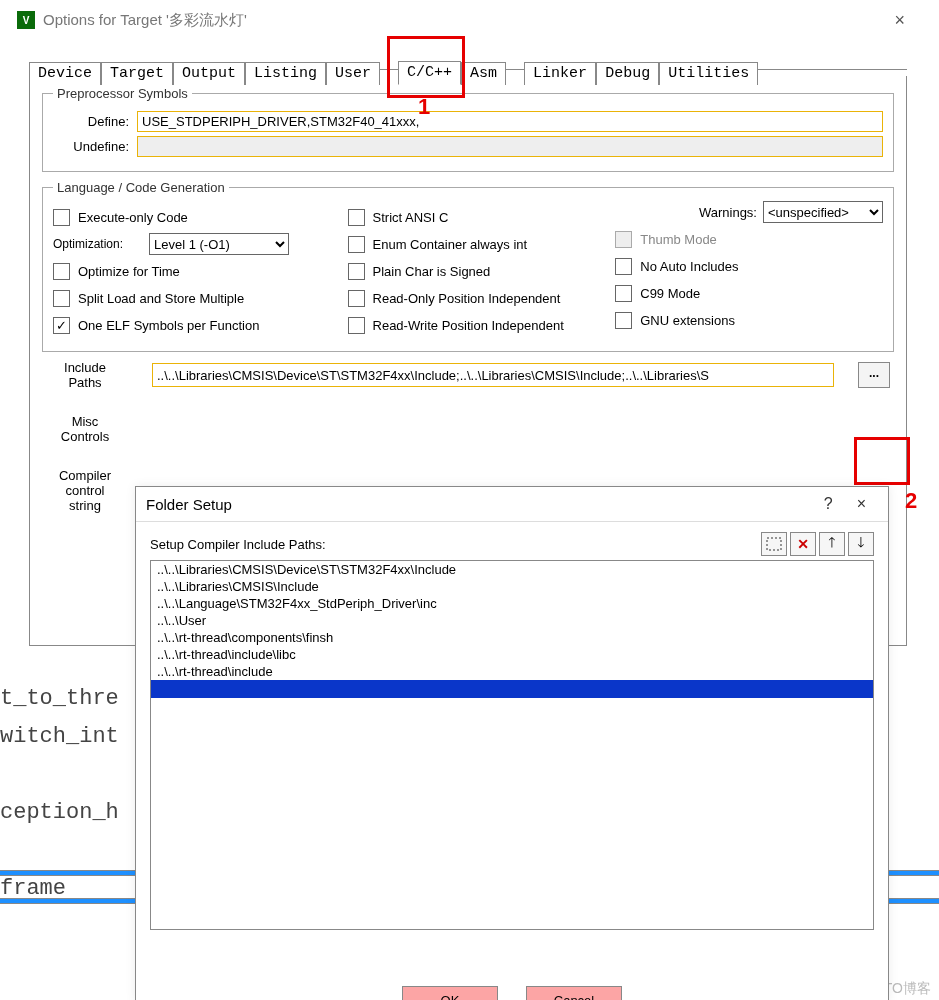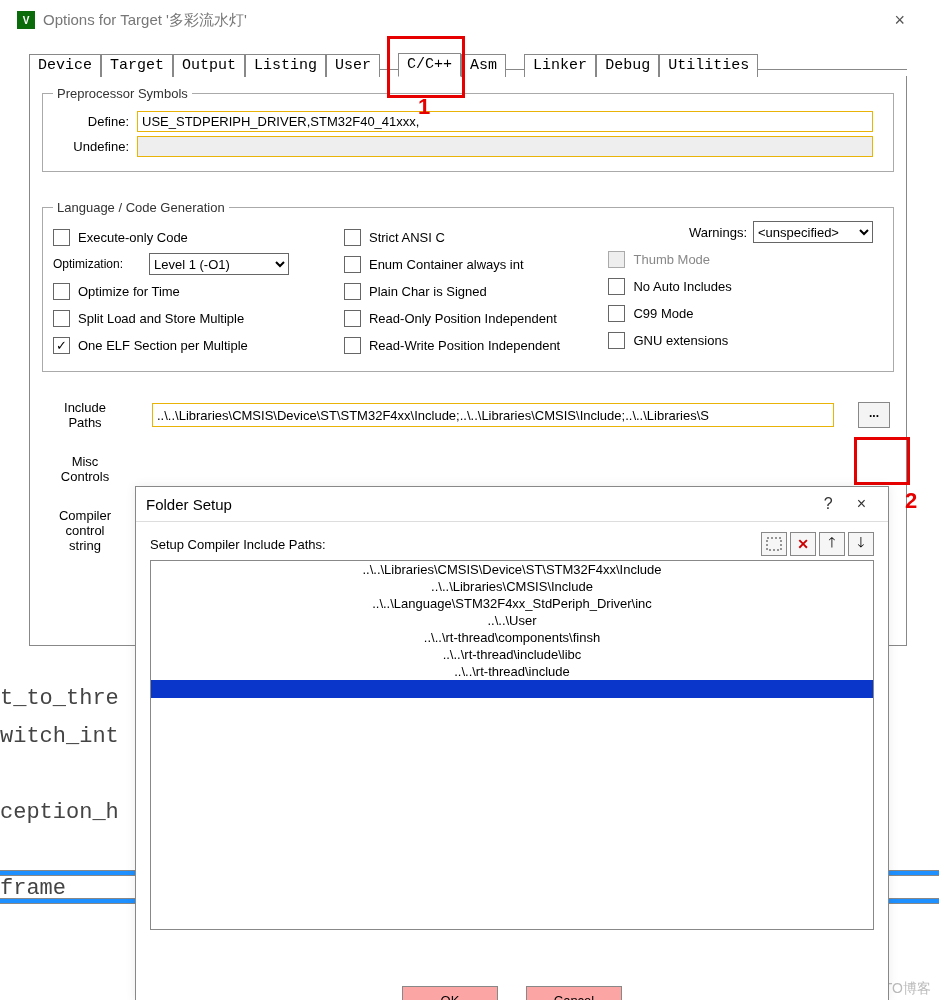--- a/index.html
+++ b/index.html
@@ -7,25 +7,25 @@
   .bg-text{position:absolute;left:0;top:680px;font-family:"Courier New",monospace;font-size:22px;color:#444;line-height:38px;white-space:pre;}
   .bg-bar{position:absolute;left:0;width:939px;height:4px;background:#1e90ff;border-top:1px solid #888;border-bottom:1px solid #888;}
   .watermark{position:absolute;right:8px;bottom:2px;color:#bbb;font-size:14px;}
   
   .dlg{position:absolute;left:10px;top:4px;width:914px;height:682px;background:#fff;border:1px solid #fff;}
   .titlebar{height:30px;display:flex;align-items:center;padding:0 6px;color:#777;font-size:15px;}
   .titlebar .appicon{width:18px;height:18px;background:#0a6b0a;margin-right:8px;display:flex;align-items:center;justify-content:center;color:#fff;font-size:10px;font-weight:bold;}
   .titlebar .spacer{flex:1;}
   .closex{font-size:18px;padding:2px 14px;color:#555;}
   .tabs{margin:10px 18px 0 18px;display:flex;align-items:flex-end;height:24px;border-bottom:1px solid #888;font-family:"Courier New",monospace;font-size:15px;}
-  .tab{padding:2px 8px 3px 8px;border:1px solid #888;border-bottom:none;margin-right:0;background:#fff;position:relative;top:8px;white-space:nowrap;}
+  .tab{padding:2px 8px 3px 8px;border:1px solid #888;border-bottom:none;margin-right:0;background:#fff;position:relative;top:16px;white-space:nowrap;}
   .tab.active{background:#fff;border-bottom:1px solid #fff;font-weight:normal;}
   .tabgap{width:18px;}
   .body{margin:6px 18px 10px 18px;border:1px solid #888;border-top:none;padding:10px 12px 12px 12px;height:570px;box-sizing:border-box;position:relative;}
-  fieldset{border:1px solid #aaa;margin:0 0 28px 0;padding:6px 20px 10px 10px;}
+  fieldset{border:1px solid #aaa;margin:0 0 8px 0;padding:6px 10px 10px 10px;}
   legend{color:#333;padding:0 4px;font-size:13px;}
   .row{display:flex;align-items:center;margin:4px 0;}
   .lbl{width:76px;text-align:right;padding-right:8px;font-size:13px;}
   input[type=text]{font-family:Arial;font-size:13px;padding:2px 4px;border:1px solid #eab308;background:#fff;box-sizing:border-box;}
   input[readonly]{background:#eee;}
   .cols{display:flex;}
   .col{flex:1;}
   .ck{display:flex;align-items:center;margin:5px 0;height:22px;font-size:13px;}
   .ckbox{width:15px;height:15px;border:1px solid #666;margin-right:8px;display:flex;align-items:center;justify-content:center;background:#fff;}
   .ckbox.checked::after{content:"✓";font-size:13px;color:#000;line-height:1;}
@@ -47,21 +47,21 @@
   .dlg2{position:absolute;left:135px;top:486px;width:752px;height:514px;background:#fff;border:1px solid #888;box-shadow:0 0 10px rgba(0,0,0,0.08);}
   .dlg2 .tb2{height:34px;display:flex;align-items:center;padding:0 10px;font-size:15px;border-bottom:1px solid #ddd;}
   .dlg2 .tb2 .spacer{flex:1;}
   .tb2-btn{padding:4px 12px;font-size:16px;color:#333;}
   .dlg2-body{padding:10px 14px;}
   .dlg2-hdr{display:flex;align-items:center;margin-bottom:4px;}
   .dlg2-hdr .lbl2{flex:1;font-size:13px;}
   .tool{width:24px;height:22px;border:1px solid #888;margin-left:3px;display:flex;align-items:center;justify-content:center;background:#f6f6f6;font-size:14px;}
   .tool.dotted svg rect{stroke-dasharray:2 2;}
   .tool.red{color:#c00;font-weight:bold;}
-  .listbox{border:1px solid #888;height:368px;overflow:hidden;background:#fff;text-align:center;}
+  .listbox{border:1px solid #888;height:368px;overflow:hidden;background:#fff;}
   .listbox .item{padding:1px 6px;font-size:13px;white-space:nowrap;}
   .listbox .sel{background:#0a36c9;height:18px;}
   .dlg2-btns{display:flex;justify-content:center;gap:28px;margin-top:12px;}
   .pbtn{width:94px;height:26px;border:1px solid #888;background:#fca5a5;font-size:13px;display:flex;align-items:center;justify-content:center;margin-top:44px;}
 </style>
 </head>
 <body>
 <div class="app">
 
 <div class="bg-text">t_to_thre
@@ -132,21 +132,21 @@
           <div class="ck">
                 <span class="ckbox"></span>
                 <span>Optimize for Time</span>
               </div>
           <div class="ck">
                 <span class="ckbox"></span>
                 <span>Split Load and Store Multiple</span>
               </div>
           <div class="ck">
                 <span class="ckbox checked"></span>
-                <span>One ELF Section per Multiple</span>
+                <span>One ELF Symbols per Function</span>
               </div>
         </div>
         <div class="col">
           <div class="ck">
                 <span class="ckbox"></span>
                 <span>Strict ANSI C</span>
               </div>
           <div class="ck">
                 <span class="ckbox"></span>
                 <span>Enum Container always int</span>

